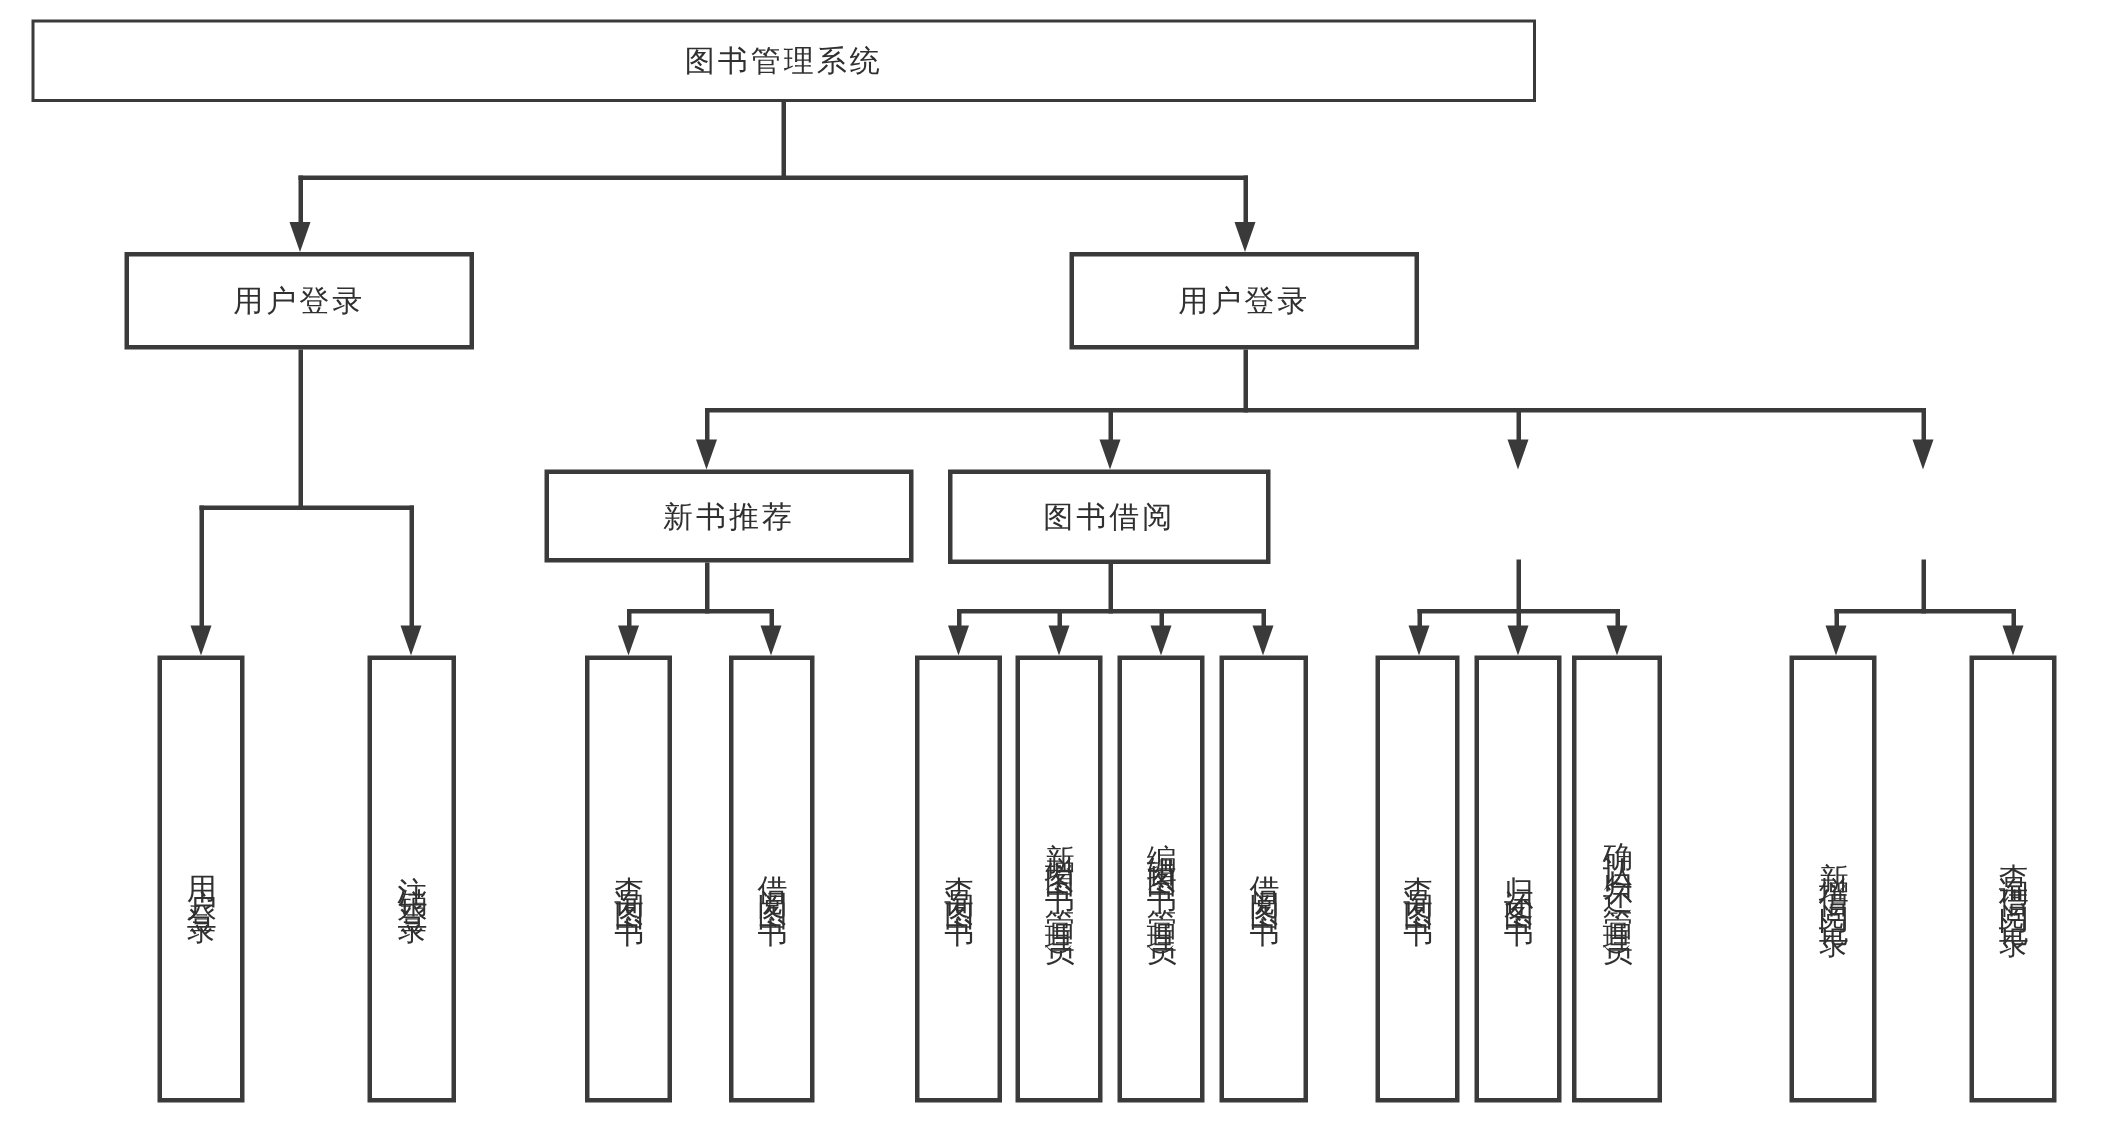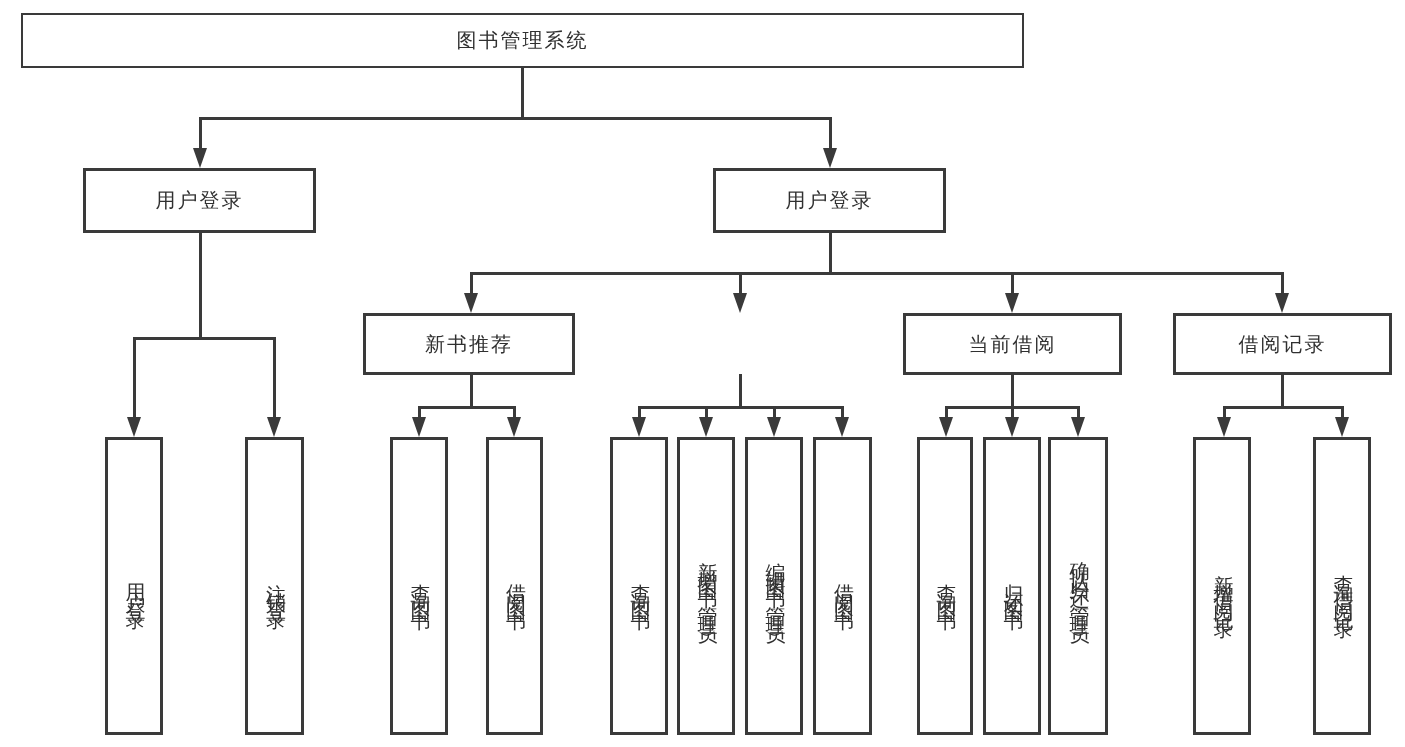--- a/index.html
+++ b/index.html
@@ -1,21 +1,21 @@
 <!DOCTYPE html>
 <html><head>
 <meta charset="utf-8">
 <style>
   html, body { margin: 0; padding: 0; background: #ffffff; }
   .stage {
     position: relative;
     width: 1405px;
     height: 747px;
     background: #ffffff;
-    font-family: Liberation Mono, monospace;
+    font-family: Liberation Sans, sans-serif;
     overflow: hidden;
   }
   
   .ln { position: absolute; background: #3a3a3a; }
   .ln.v { width: 3px; }
   .ln.h { height: 3px; }
   
   .ah {
     position: absolute;
     width: 0; height: 0;
@@ -130,32 +130,29 @@
   </div>
 
   <div class="box" style="left:83px;top:168px;width:233px;height:65px">
     <span class="hlabel">用户登录</span>
   </div>
 
   <div class="box" style="left:713px;top:168px;width:233px;height:65px">
     <span class="hlabel">用户登录</span>
   </div>
 
-  <div class="box" style="left:363px;top:313px;width:212px;height:62px">
+  <div class="box" style="left:363px;top:313px;width:246px;height:62px">
     <span class="hlabel">新书推荐</span>
   </div>
 
-
-  <div class="box" style="left:903px;top:313px;width:219px;height:62px">
-    <span class="hlabel">当前借阅</span>
+  <div class="box" style="left:632px;top:313px;width:215px;height:63px">
+    <span class="hlabel">图书借阅</span>
   </div>
 
-  <div class="box" style="left:1173px;top:313px;width:219px;height:62px">
-    <span class="hlabel">借阅记录</span>
-  </div>
+
 
   <div class="box leaf" style="left:105px;width:58px">
     <span class="vtext">用户登录</span>
   </div>
   <div class="box leaf" style="left:245px;width:59px">
     <span class="vtext">注销登录</span>
   </div>
 
   <div class="box leaf" style="left:390px;width:58px">
     <span class="vtext">查询图书</span>

